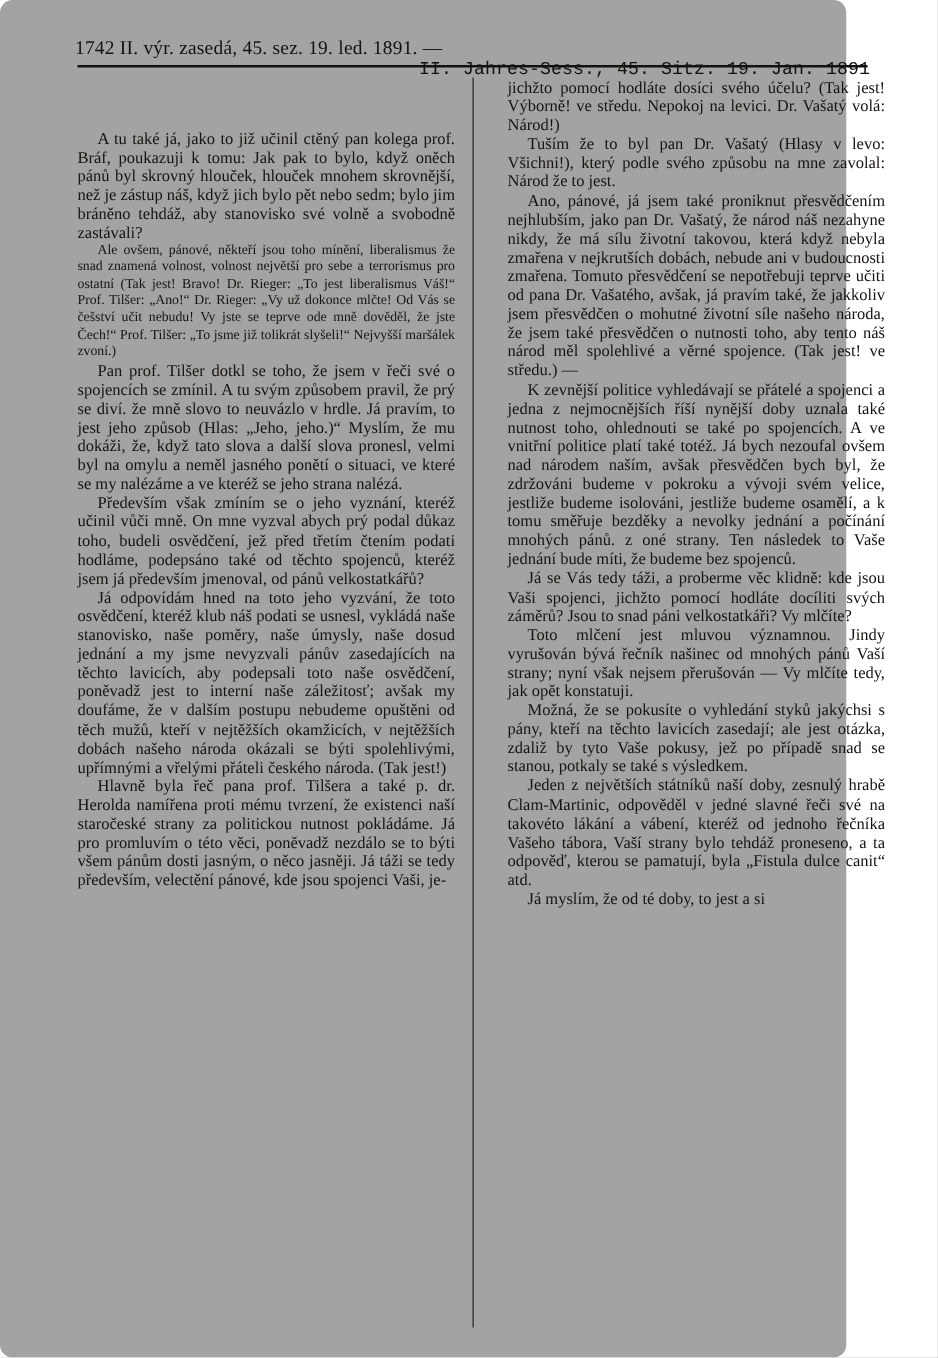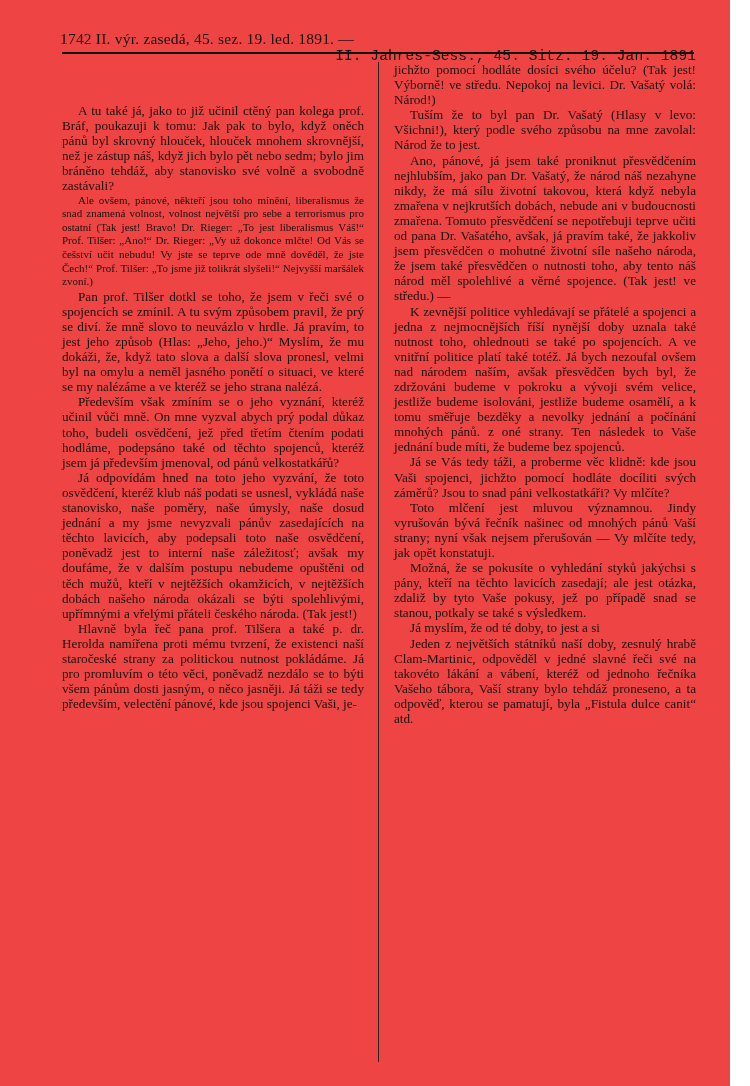--- a/index.html
+++ b/index.html
@@ -11,23 +11,24 @@
     width: 750px;
     height: 1086px;
     position: relative;
     font-family: "Liberation Serif", serif;
     color: #16120f;
     overflow: hidden;
   }
   .page {
     position: absolute;
     left: 0; top: 0;
-    width: 730px;
+    width: 677px;
     height: 1086px;
-    background: #ef4444;
+    background: #a3a3a3;
+    border-radius: 10px;
   }
   .header {
     position: absolute;
     left: 60px;
     top: 30px;
     width: 636px;
     font-size: 15.5px;
     letter-spacing: 0.2px;
     white-space: nowrap;
     color: #14110e;
@@ -60,21 +61,21 @@
     width: 302px;
     height: 1000px;
     font-size: 13.2px;
     line-height: 15.1px;
     text-align: justify;
     text-justify: inter-word;
     hyphens: manual;
     color: #17130f;
   }
   .col.left  { left: 0; margin-top: 41px; }
-  .col.right { left: 332px; }
+  .col.right { left: 344px; }
   .divider {
     position: absolute;
     left: 316px;
     top: 0;
     width: 1px;
     height: 1000px;
     background: #2b2520;
   }
   p {
     margin: 0;
@@ -121,20 +122,20 @@
     </div>
 
     <div class="col right">
       <p class="noindent">jichžto pomocí hodláte dosíci svého účelu? (Tak jest! Výborně! ve středu. Nepokoj na levici. Dr. Vašatý volá: Národ!)</p>
       <p>Tuším že to byl pan Dr. Vašatý (Hlasy v levo: Všichni!), který podle svého způsobu na mne zavolal: Národ že to jest.</p>
       <p>Ano, pánové, já jsem také proniknut přesvědčením nejhlubším, jako pan Dr. Vašatý, že národ náš nezahyne nikdy, že má sílu životní takovou, která když nebyla zmařena v nejkrutších dobách, nebude ani v budoucnosti zmařena. Tomuto přesvědčení se nepotřebuji teprve učiti od pana Dr. Vašatého, avšak, já pravím také, že jakkoliv jsem přesvědčen o mohutné životní síle našeho národa, že jsem také přesvědčen o nutnosti toho, aby tento náš národ měl spolehlivé a věrné spojence. (Tak jest! ve středu.) —</p>
       <p>K zevnější politice vyhledávají se přátelé a spojenci a jedna z nejmocnějších říší nynější doby uznala také nutnost toho, ohlednouti se také po spojencích. A ve vnitřní politice platí také totéž. Já bych nezoufal ovšem nad národem naším, avšak přesvědčen bych byl, že zdržováni budeme v pokroku a vývoji svém velice, jestliže budeme isolováni, jestliže budeme osamělí, a k tomu směřuje bezděky a nevolky jednání a počínání mnohých pánů. z oné strany. Ten následek to Vaše jednání bude míti, že budeme bez spojenců.</p>
       <p>Já se Vás tedy táži, a proberme věc klidně: kde jsou Vaši spojenci, jichžto pomocí hodláte docíliti svých záměrů? Jsou to snad páni velkostatkáři? Vy mlčíte?</p>
       <p>Toto mlčení jest mluvou významnou. Jindy vyrušován bývá řečník našinec od mnohých pánů Vaší strany; nyní však nejsem přerušován — Vy mlčíte tedy, jak opět konstatuji.</p>
       <p>Možná, že se pokusíte o vyhledání styků jakýchsi s pány, kteří na těchto lavicích zasedají; ale jest otázka, zdaliž by tyto Vaše pokusy, jež po případě snad se stanou, potkaly se také s výsledkem.</p>
+      <p>Jeden z největších státníků naší doby, zesnulý hrabě Clam-Martinic, odpověděl v jedné slavné řeči své na takovéto lákání a vábení, kteréž od jednoho řečníka Vašeho tábora, Vaší strany bylo tehdáž proneseno, a ta odpověď, kterou se pamatují, byla „Fistula dulce canit“ atd.</p>
       <p>Já myslím, že od té doby, to jest a si</p>
-      <p>Jeden z největších státníků naší doby, zesnulý hrabě Clam-Martinic, odpověděl v jedné slavné řeči své na takovéto lákání a vábení, kteréž od jednoho řečníka Vašeho tábora, Vaší strany bylo tehdáž proneseno, a ta odpověď, kterou se pamatují, byla „Fistula dulce canit“ atd.</p>
     </div>
 
   </div>
 
   <div class="grain"></div>
 </div>
 
 </body></html>

